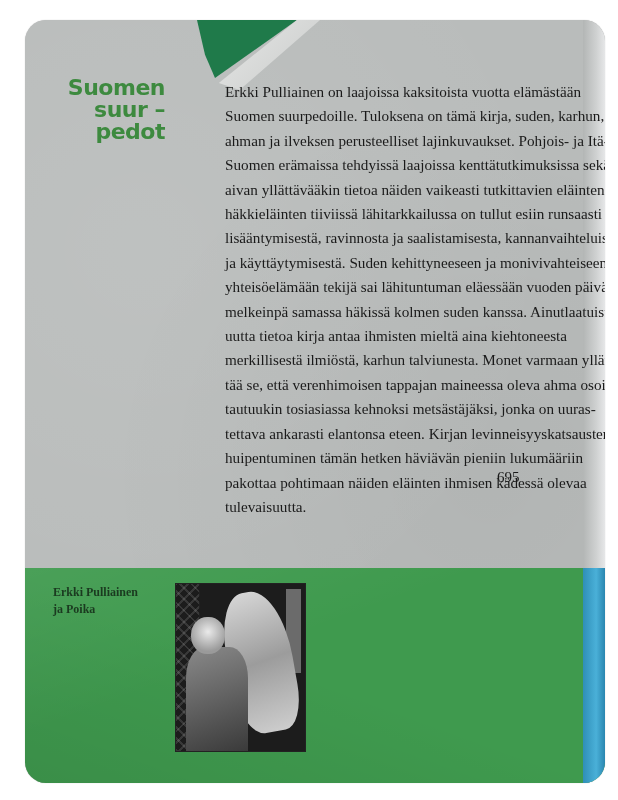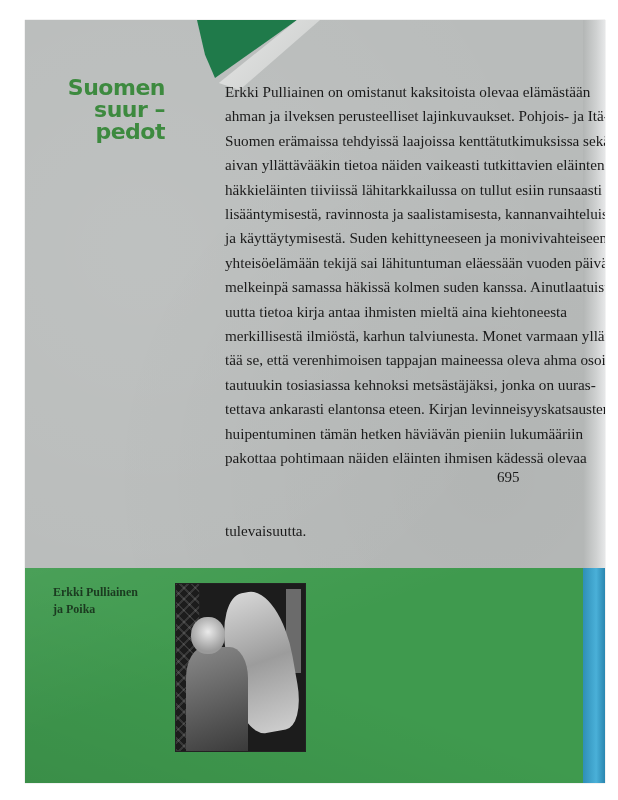--- a/index.html
+++ b/index.html
@@ -8,20 +8,21 @@
       font-family: "Liberation Serif", "DejaVu Serif", serif;
     }
     .cover {
       position: absolute; left: 25px; top: 20px; width: 580px; height: 763px;
       background: #b9bcbb;
       background-image:
         radial-gradient(circle at 20% 30%, rgba(255,255,255,0.08), transparent 60%),
         radial-gradient(circle at 80% 60%, rgba(0,0,0,0.04), transparent 60%);
       overflow: hidden;
       box-shadow: 0 0 1px rgba(0,0,0,0.3);
+      border-radius: 21px;
     }
     .right-edge {
       position: absolute; right: 0; top: 0; width: 22px; height: 100%;
       background: linear-gradient(to right, #b3b6b5, #cfd1d1 60%, #e6e7e8);
     }
     .tear-green {
       position: absolute; left: 172px; top: 0; width: 100px; height: 58px;
       background: #1f7a4a;
       clip-path: polygon(0 0, 100% 0, 18% 100%, 8% 60%);
     }
@@ -35,21 +36,21 @@
       color: #3d8a3f; font-family: "DejaVu Sans", sans-serif; font-weight: bold;
       font-size: 22px; line-height: 22px; letter-spacing: -0.5px; text-align: right;
     }
     .title div { white-space: nowrap; }
     .body-text {
       position: absolute; left: 200px; top: 60px; width: 320px;
       color: #1a1a1a; font-size: 15.2px; line-height: 24.4px;
       text-align: justify;
     }
     .body-text .line { display: block; white-space: nowrap; text-align-last: justify; }
-    .body-text .line.last { text-align-last: left; margin-top: 48px; }
+    .body-text .line.last { text-align-last: left; }
     .code {
       position: absolute; left: 472px; top: 449px; font-size: 15px; color: #1a1a1a;
     }
     .green-band {
       position: absolute; left: 0; top: 548px; width: 100%; height: 215px;
       background: #3f9a4e;
       background-image:
         linear-gradient(160deg, rgba(255,255,255,0.06), transparent 40%),
         linear-gradient(20deg, rgba(0,0,0,0.08), transparent 50%);
     }
@@ -97,21 +98,22 @@
   <div class="tear-green"></div>
   <div class="tear-flap"></div>
 
   <div class="title">
     <div>Suomen</div>
     <div>suur –</div>
     <div>pedot</div>
   </div>
 
   <div class="body-text">
-    <span class="line">Erkki Pulliainen on omistanut kaksitoista olevaa elämästään</span>
+    <span class="line">Erkki Pulliainen on laajoissa kaksitoista vuotta elämästään</span>
+    <span class="line">Suomen suurpedoille. Tuloksena on tämä kirja, suden, karhun,</span>
     <span class="line">ahman ja ilveksen perusteelliset lajinkuvaukset. Pohjois- ja Itä-</span>
     <span class="line">Suomen erämaissa tehdyissä laajoissa kenttätutkimuksissa sekä</span>
     <span class="line">aivan yllättävääkin tietoa näiden vaikeasti tutkittavien eläinten</span>
     <span class="line">häkkieläinten tiiviissä lähitarkkailussa on tullut esiin runsaasti</span>
     <span class="line">lisääntymisestä, ravinnosta ja saalistamisesta, kannanvaihteluista</span>
     <span class="line">ja käyttäytymisestä. Suden kehittyneeseen ja monivivahteiseen</span>
     <span class="line">yhteisöelämään tekijä sai lähituntuman eläessään vuoden päivät</span>
     <span class="line">melkeinpä samassa häkissä kolmen suden kanssa. Ainutlaatuista</span>
     <span class="line">uutta tietoa kirja antaa ihmisten mieltä aina kiehtoneesta</span>
     <span class="line">merkillisestä ilmiöstä, karhun talviunesta. Monet varmaan yllät-</span>

